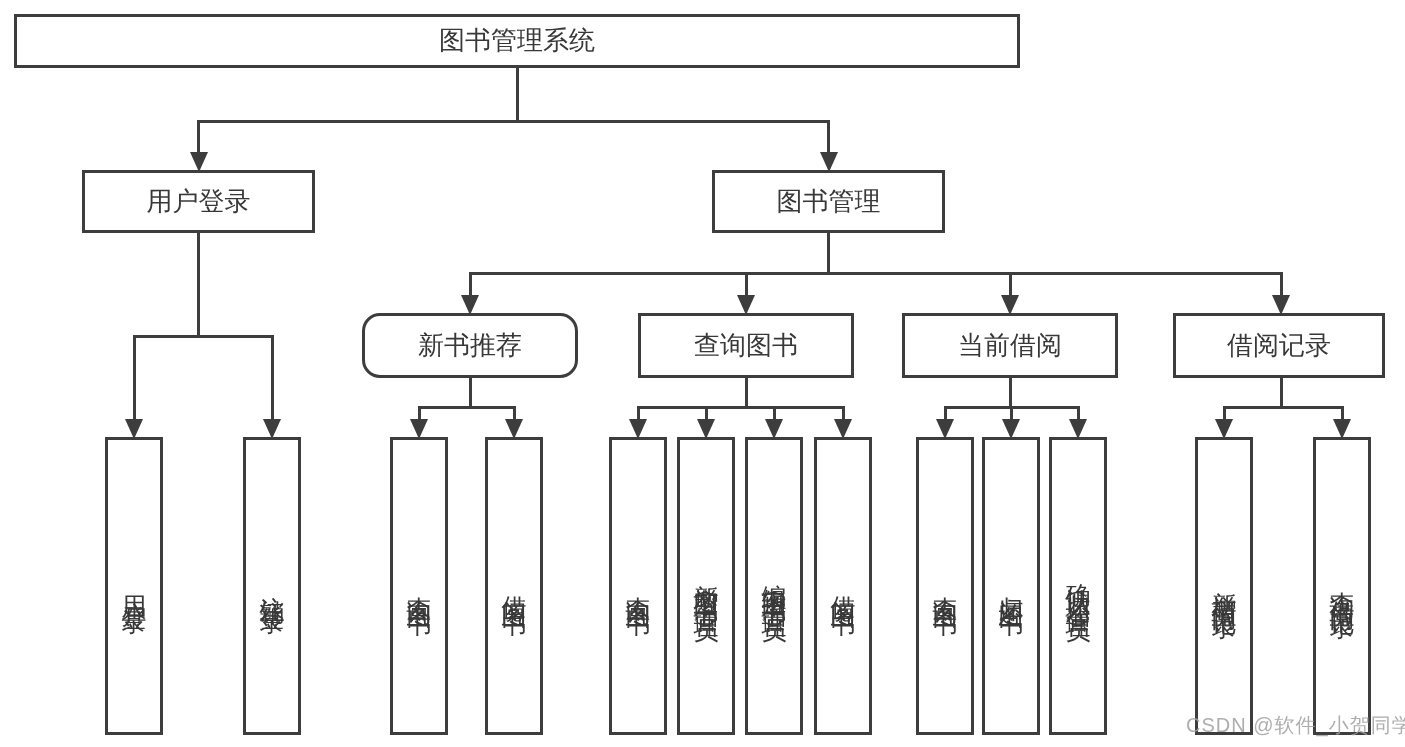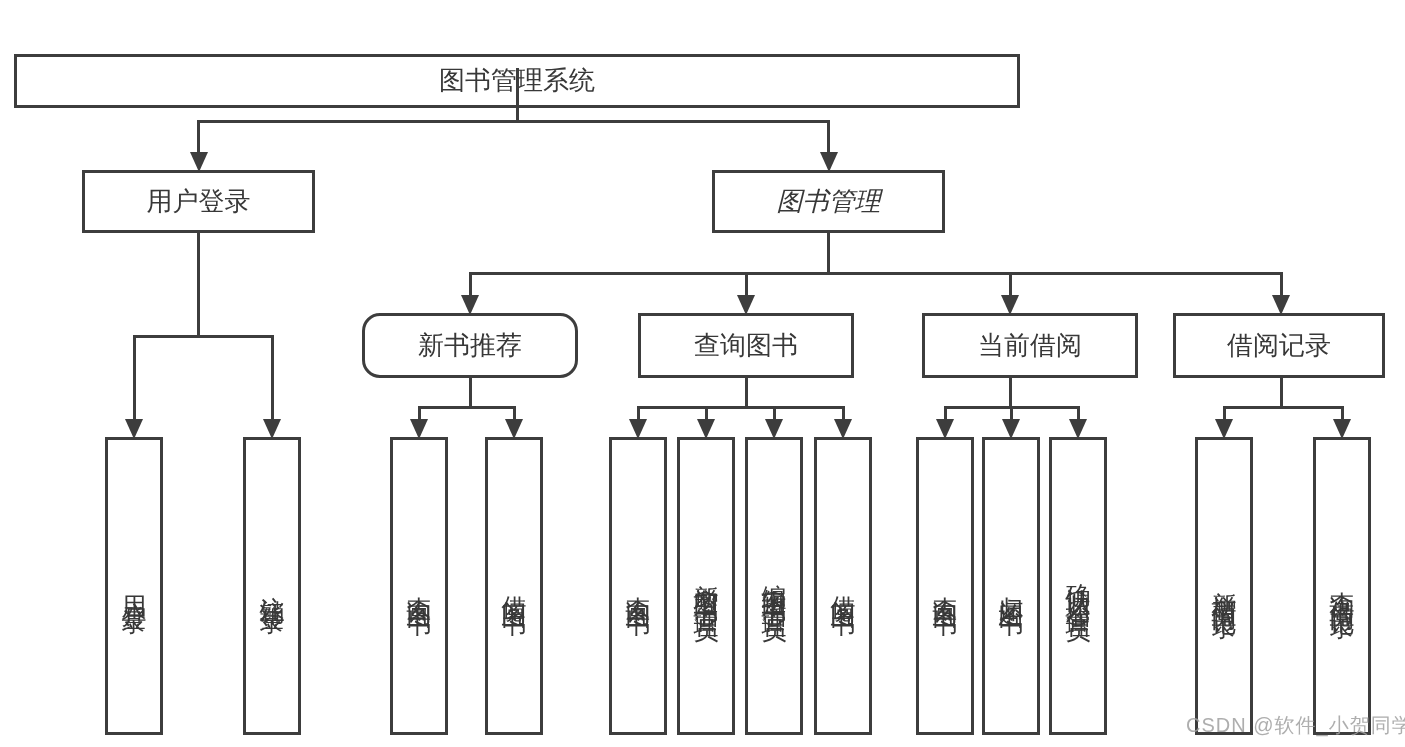--- a/index.html
+++ b/index.html
@@ -34,36 +34,36 @@
     position:absolute;left:1186px;top:714px;z-index:6;
     font-size:20px;line-height:1.15;letter-spacing:1px;white-space:nowrap;
     color:var(--wm,rgba(160,160,160,0.85));
   }
 </style>
 </head>
 <body>
 
 <div class="canvas" id="canvas" style="--line: #3d3d3d; --text: #383838; --bg: #ffffff; --wm: rgba(160,160,160,0.85);">
   <div id="nodes-layer">
-      <div class="node horizontal" style="left: 14px; top: 14px; width: 1006px; height: 54px; margin-top: 40px;">
+      <div class="node horizontal" style="left: 14px; top: 14px; width: 1006px; height: 54px;">
         <span>图书管理系统</span>
       </div>
       <div class="node horizontal" style="left: 82px; top: 170px; width: 233px; height: 63px;">
         <span>用户登录</span>
       </div>
-      <div class="node horizontal" style="left: 712px; top: 170px; width: 233px; height: 63px; font-style: italic;">
+      <div class="node horizontal" style="left: 712px; top: 170px; width: 233px; height: 63px;">
         <span>图书管理</span>
       </div>
       <div class="node horizontal" style="left: 362px; top: 313px; width: 216px; height: 65px; border-radius: 18px;">
         <span>新书推荐</span>
       </div>
       <div class="node horizontal" style="left: 638px; top: 313px; width: 216px; height: 65px;">
         <span>查询图书</span>
       </div>
-      <div class="node horizontal" style="left: 902px; top: 313px; width: 216px; height: 65px; margin-left: 20px;">
+      <div class="node horizontal" style="left: 902px; top: 313px; width: 216px; height: 65px;">
         <span>当前借阅</span>
       </div>
       <div class="node horizontal" style="left: 1173px; top: 313px; width: 212px; height: 65px;">
         <span>借阅记录</span>
       </div>
       <div class="node vertical" style="left: 105px; top: 437px; width: 58px; height: 298px;">
         <span>用户登录</span>
       </div>
       <div class="node vertical" style="left: 243px; top: 437px; width: 58px; height: 298px;">
         <span>注销登录</span>

